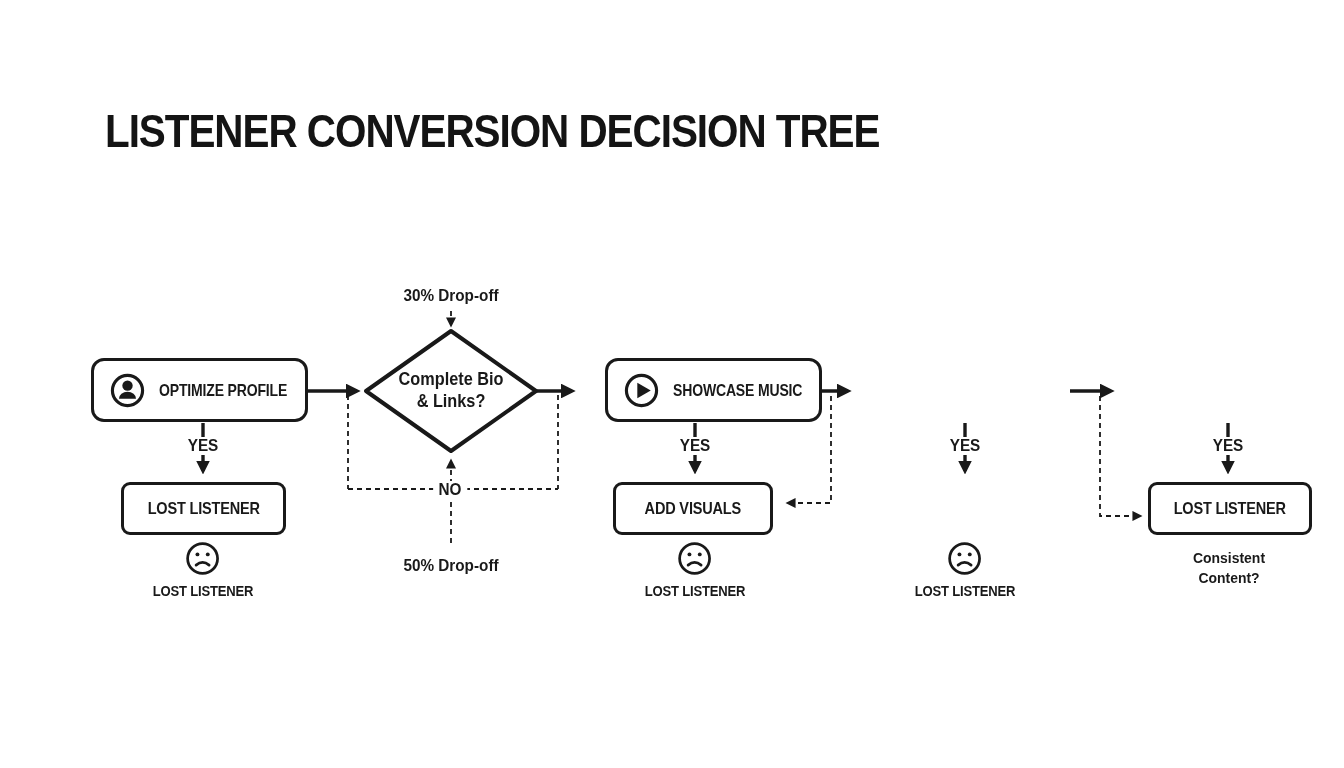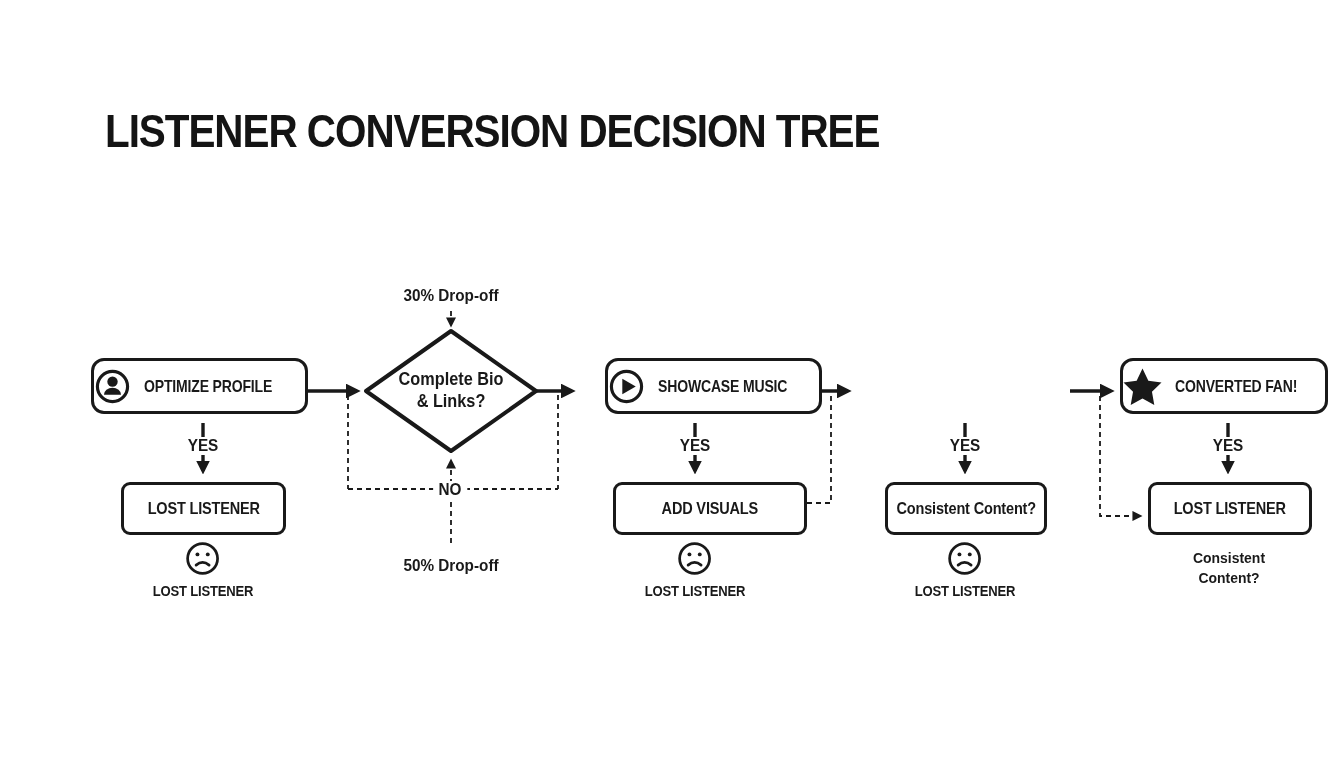--- a/index.html
+++ b/index.html
@@ -10,21 +10,21 @@
   .title{
     position:absolute;left:57px;top:103px;margin:0;
     font-size:47px;font-weight:700;letter-spacing:-1.2px;white-space:nowrap;
     transform:scaleX(.86);transform-origin:left center;color:#141414;
   }
   svg.connectors{position:absolute;left:0;top:0;width:1344px;height:768px;}
   .node{
     position:absolute;background:#ffffff;border:3.5px solid #191919;
     display:flex;align-items:center;box-sizing:border-box;
   }
-  .lvl1{height:56px;border-radius:13px;gap:13px;}
+  .lvl1{height:64px;border-radius:13px;padding-left:15px;gap:13px;}
   .lvl2{height:53px;border-radius:9px;border-width:3.2px;justify-content:center;}
   .nlabel{
     font-size:16.5px;font-weight:700;white-space:nowrap;letter-spacing:-.2px;
   }
   .lvl1 .nlabel{transform:scaleX(.85);transform-origin:left center;}
   .lvl2 .nlabel{transform:scaleX(.88);transform-origin:center center;}
   .nicon{display:flex;align-items:center;flex:0 0 auto;}
   .diamond-label{
     position:absolute;left:403px;top:368px;width:170px;margin-left:-85px;
     text-align:center;font-size:18.5px;font-weight:700;line-height:22px;
@@ -102,45 +102,34 @@
     <span class="nicon">
       <svg width="37" height="37" viewBox="0 0 40 40">
         <circle cx="20" cy="20" r="16.3" fill="none" stroke="#191919" stroke-width="3.4"></circle>
         <polygon points="15.5,11.5 30,20 15.5,28.5" fill="#191919"></polygon>
       </svg>
     </span>
     <span class="nlabel">SHOWCASE MUSIC</span>
   </div>
 
 
-  <div class="node lvl1" style="left:1072px;top:358px;width:208px">
-    <span class="nicon">
-      <svg width="39" height="39" viewBox="0 0 40 40">
-        <polygon points="20,1.5 26,14.1 39.5,15.9 29.7,25.5 32.1,39 20,32.4 7.9,39 10.3,25.5 0.5,15.9 14,14.1" fill="#191919"></polygon>
-      </svg>
-    </span>
-    <span class="nlabel">CONVERTED FAN!</span>
-  </div>
 
   <div class="diamond-label">
     <div>Complete Bio</div>
     <div>&amp; Links?</div>
   </div>
 
   <div class="node lvl2" style="left:73px;top:482px;width:165px">
     <span class="nlabel">LOST LISTENER</span>
   </div>
 
-  <div class="node lvl2" style="left:565px;top:482px;width:194px">
+  <div class="node lvl2" style="left:565px;top:482px;width:160px">
     <span class="nlabel">ADD VISUALS</span>
   </div>
 
-  <div class="node lvl2" style="left:837px;top:482px;width:162px">
-    <span class="nlabel">Consistent Content?</span>
-  </div>
 
   <div class="node lvl2" style="left:1100px;top:482px;width:164px">
     <span class="nlabel">LOST LISTENER</span>
   </div>
 
   <span class="edge-label" style="left:403px;top:287px">30% Drop-off</span>
   <span class="edge-label" style="left:403px;top:557px">50% Drop-off</span>
   <span class="edge-label" style="left:402px;top:481px">NO</span>
   <span class="edge-label" style="left:155px;top:437px">YES</span>
   <span class="edge-label" style="left:647px;top:437px">YES</span>

